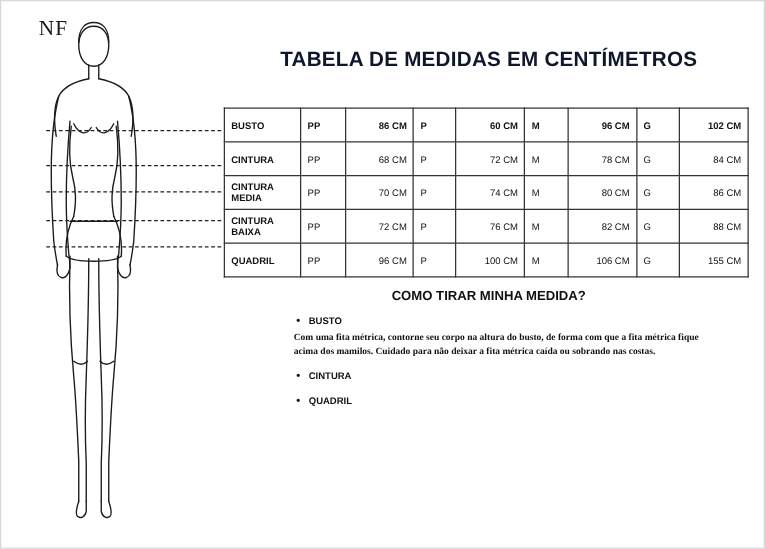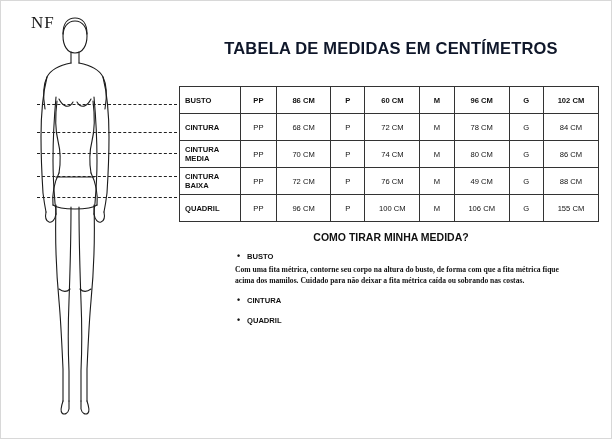--- a/index.html
+++ b/index.html
@@ -71,23 +71,23 @@
     color: #111111;
   }
   #measure-table td {
     border: 1px solid #333333;
     padding: 4px 5px;
     height: 18px;
     vertical-align: middle;
     white-space: pre-line;
   }
   .c-label { width: 58px; font-weight: bold; text-align: left; }
-  .c-size  { width: 32px; text-align: center; font-weight: bold; }
+  .c-size  { width: 32px; text-align: left; font-weight: bold; }
   .c-size.light { font-weight: normal; }
-  .c-val   { width: 60px; text-align: center; font-weight: bold; }
+  .c-val   { width: 60px; text-align: right; font-weight: bold; }
   .c-val.light { font-weight: normal; }
 
   
   #howto-title {
     position: absolute;
     left: 178px;
     top: 230px;
     width: 424px;
     text-align: center;
     font-size: 10.5px;
@@ -231,21 +231,21 @@
         <td class="c-val light">86 CM</td>
       </tr>
       <tr>
         <td class="c-label">CINTURA
 BAIXA</td>
         <td class="c-size light">PP</td>
         <td class="c-val light">72 CM</td>
         <td class="c-size light">P</td>
         <td class="c-val light">76 CM</td>
         <td class="c-size light">M</td>
-        <td class="c-val light">49 CM</td>
+        <td class="c-val light">82 CM</td>
         <td class="c-size light">G</td>
         <td class="c-val light">88 CM</td>
       </tr>
       <tr>
         <td class="c-label">QUADRIL</td>
         <td class="c-size light">PP</td>
         <td class="c-val light">96 CM</td>
         <td class="c-size light">P</td>
         <td class="c-val light">100 CM</td>
         <td class="c-size light">M</td>

